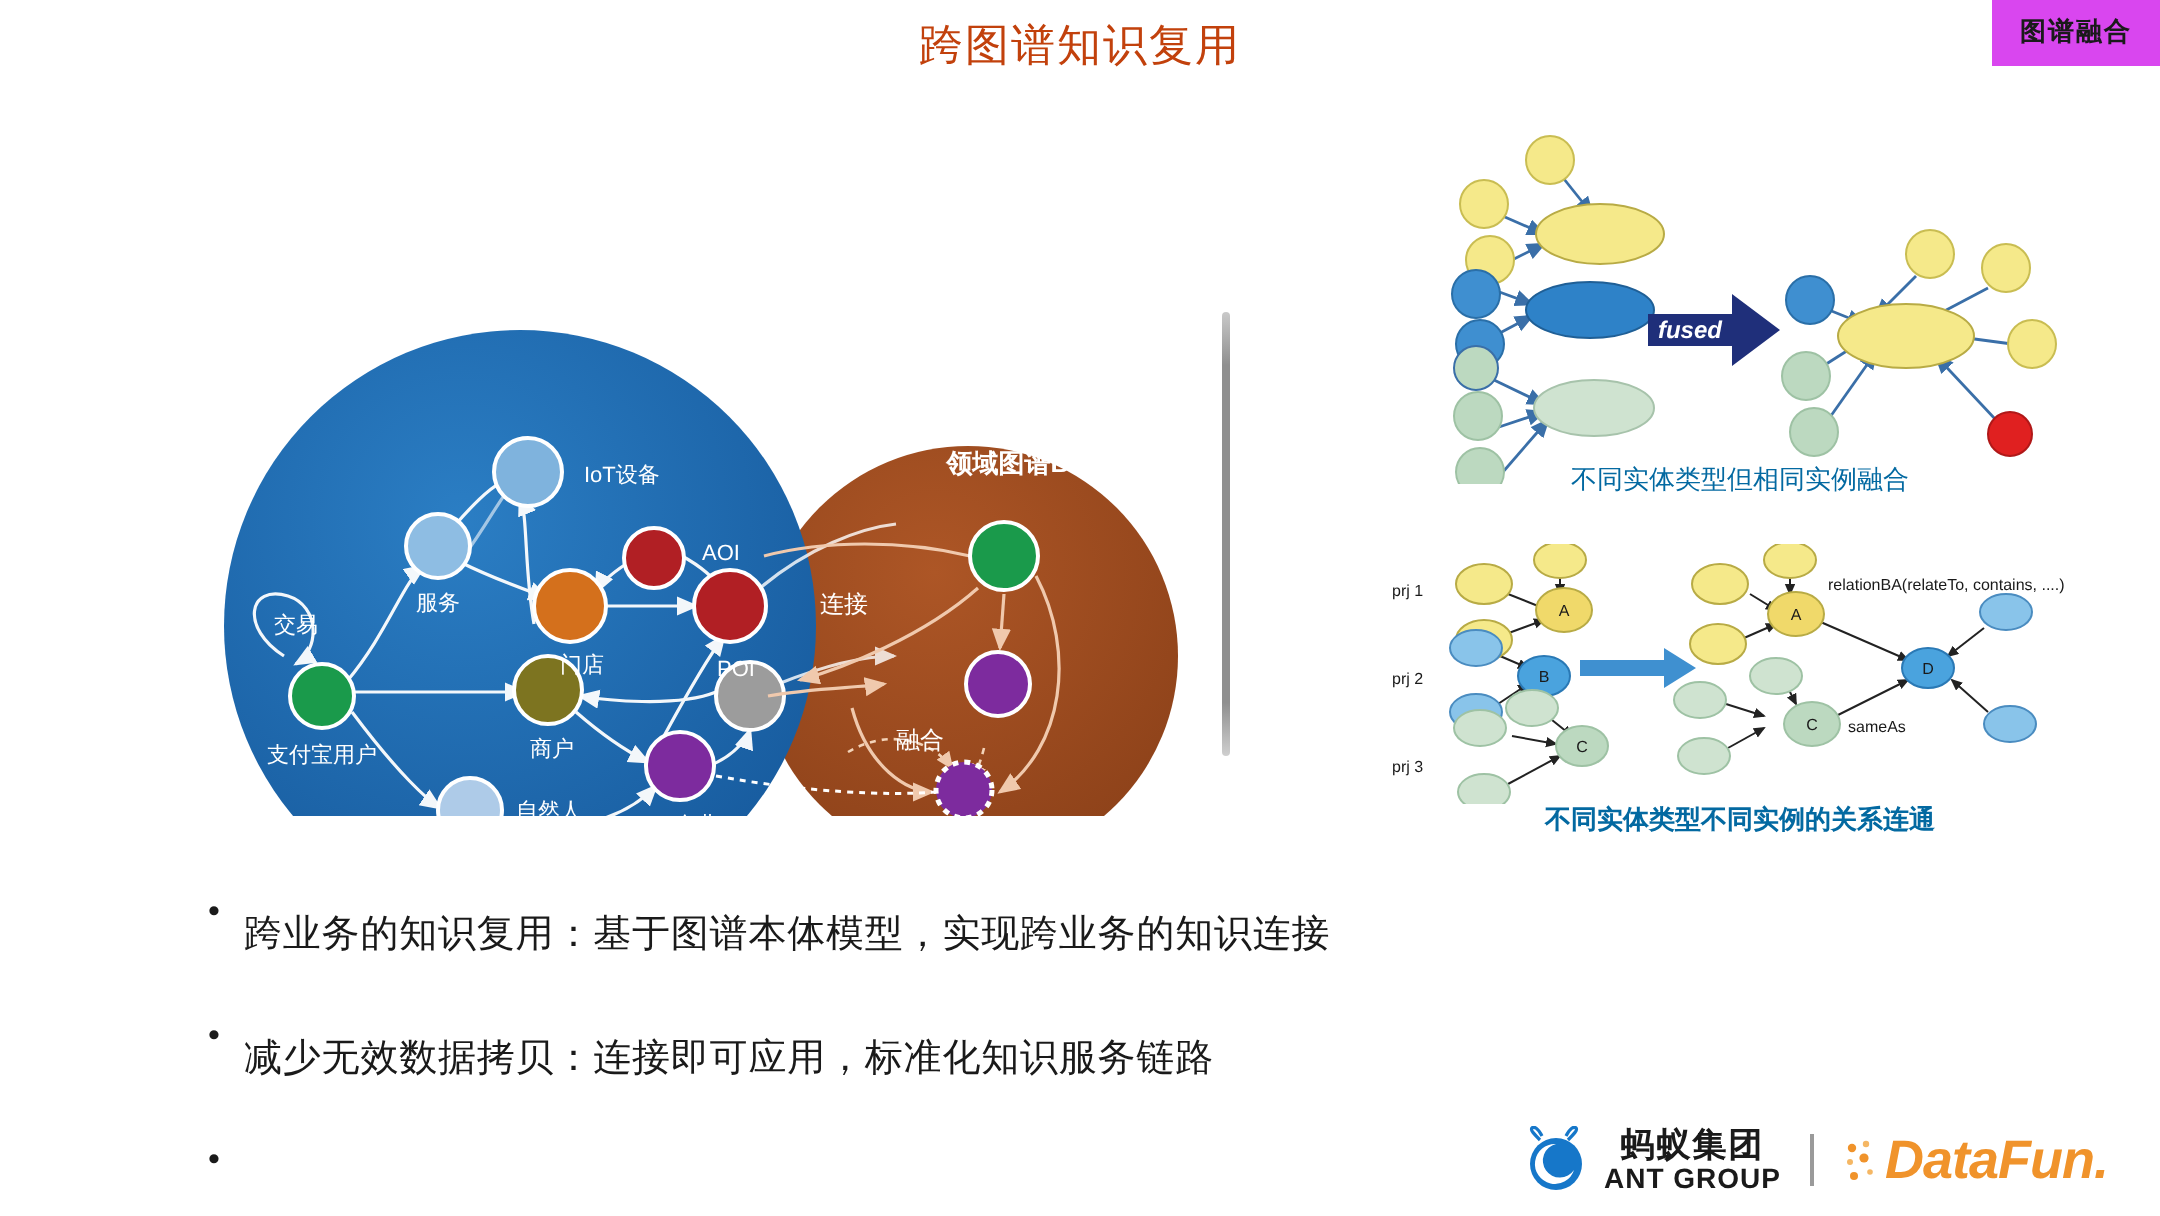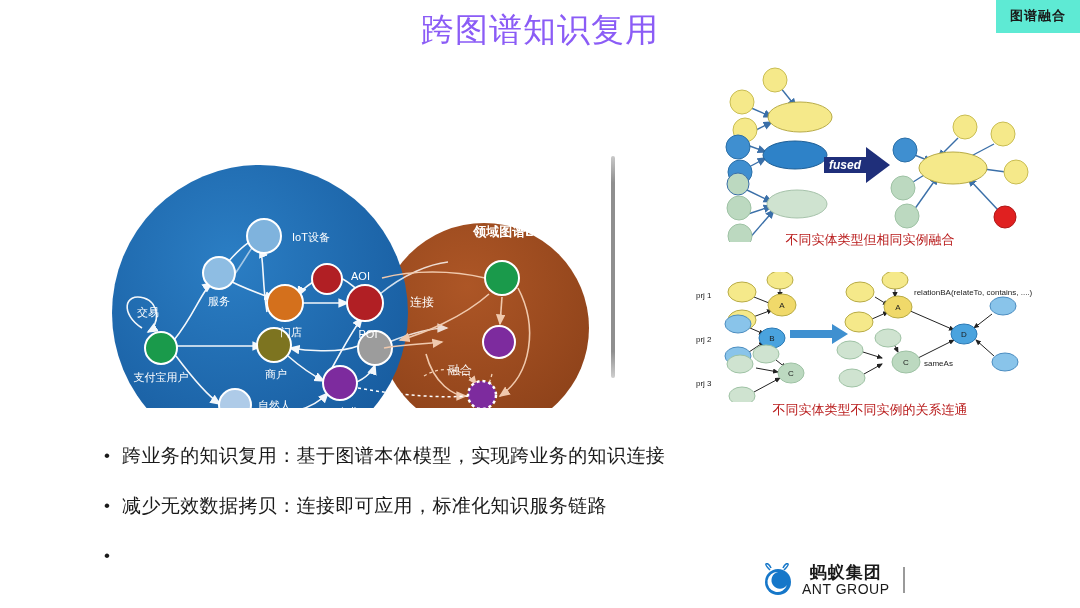--- a/index.html
+++ b/index.html
@@ -9,26 +9,26 @@
     font-family:"Liberation Sans","DejaVu Sans",sans-serif;
     position:relative;
     overflow:hidden;
   }
   .slide { position:absolute; inset:0; }
 
   
   .title {
     position:absolute; top:8px; left:0; width:1080px;
     text-align:center;
-    font-size:33px; color:#8b5cf6; letter-spacing:1px;
+    font-size:22px; color:#c2410c; letter-spacing:1px;
     font-weight:400;
   }
   .tag {
     position:absolute; top:0; right:0;
-    background:#5eead4; color:#1a1a1a;
+    background:#d946ef; color:#1a1a1a;
     font-size:13px; font-weight:bold;
     padding:7px 14px 8px 14px;
     letter-spacing:1px;
   }
 
   
   .left-wrap { position:absolute; left:52px; top:78px; width:540px; height:320px; }
   .left-wrap svg { display:block; }
 
   .caption-main {
@@ -42,43 +42,43 @@
     width:4px; height:222px;
     background:linear-gradient(to bottom,#c9c9c9,#8f8f8f 12%,#8f8f8f 88%,#cfcfcf);
     border-radius:2px;
   }
 
   
   .right-top { position:absolute; left:700px; top:62px; width:404px; height:180px; }
   .right-bot { position:absolute; left:692px; top:272px; width:404px; height:130px; }
   .rcap {
     position:absolute; width:404px; text-align:center;
-    font-size:13px; color:#b91c1c;
+    font-size:13px; color:#0369a1;
   }
   .rcap.t { left:668px; top:231px; }
-  .rcap.b { left:668px; top:401px; }
+  .rcap.b { left:668px; top:401px;font-weight:bold; }
 
   
   .bullets { position:absolute; left:104px; top:444px; width:900px; }
   .bullet { display:flex; align-items:flex-start; margin-bottom:26px; }
   .bullet .dot {
     width:18px; flex:0 0 18px; font-size:17px; color:#1a1a1a;
     line-height:24px; text-align:left;
   }
   .bullet .txt {
-    font-size:19px; color:#1a1a1a; line-height:24px; letter-spacing:.4px;
+    font-size:19px; color:#1a1a1a; line-height:24px; letter-spacing:.4px;margin-top:12px;
   }
 
   
   .footer { position:absolute; left:762px; top:560px; height:40px; display:flex; align-items:center; }
   .ant-logo { display:flex; align-items:center;text-align:center; }
   .ant-mark { width:32px; height:34px; margin-right:8px; }
   .ant-text { line-height:1.05; }
   .ant-cn { font-size:17px; font-weight:bold; color:#1a1a1a; letter-spacing:1px; }
-  .ant-en { font-size:14px; font-weight:normal; color:#1a1a1a; letter-spacing:.5px; }
+  .ant-en { font-size:14px; font-weight:bold; color:#1a1a1a; letter-spacing:.5px; }
   .sep { width:2px; height:26px; background:#9a9a9a; margin:0 14px; }
   .datafun { display:flex; align-items:center; }
   .df-text {
     font-size:27px; font-weight:bold; font-style:italic;
     color:#f0932b; letter-spacing:-.5px;
   }
 </style>
 </head>
 <body>
 
@@ -342,15 +342,26 @@
         <path d="M21,5 C23,1 25,0 26,1 C27,2 25,4 22,7" stroke="#1677c9" stroke-width="1.6" fill="none"></path>
         <circle cx="16" cy="19" r="13" fill="#1677c9"></circle>
         <path d="M16,9 A10,10 0 1,0 25,22 A8.5,8.5 0 1,1 16,9 Z" fill="#ffffff"></path>
       </svg>
       <div class="ant-text">
         <div class="ant-cn">蚂蚁集团</div>
         <div class="ant-en">ANT GROUP</div>
       </div>
     </div>
     <div class="sep"></div>
+    <div class="datafun">
+      <svg width="22" height="26" viewBox="0 0 22 26">
+        <circle cx="5" cy="7" r="2.1" fill="#f0932b"></circle>
+        <circle cx="12" cy="5" r="1.6" fill="#f5b764"></circle>
+        <circle cx="4" cy="14" r="1.5" fill="#f5b764"></circle>
+        <circle cx="11" cy="12" r="2.3" fill="#f0932b"></circle>
+        <circle cx="6" cy="21" r="2" fill="#f0932b"></circle>
+        <circle cx="14" cy="19" r="1.4" fill="#f5b764"></circle>
+      </svg>
+      <span class="df-text">DataFun.</span>
+    </div>
   </div>
 
 </div>
 
 </body></html>

